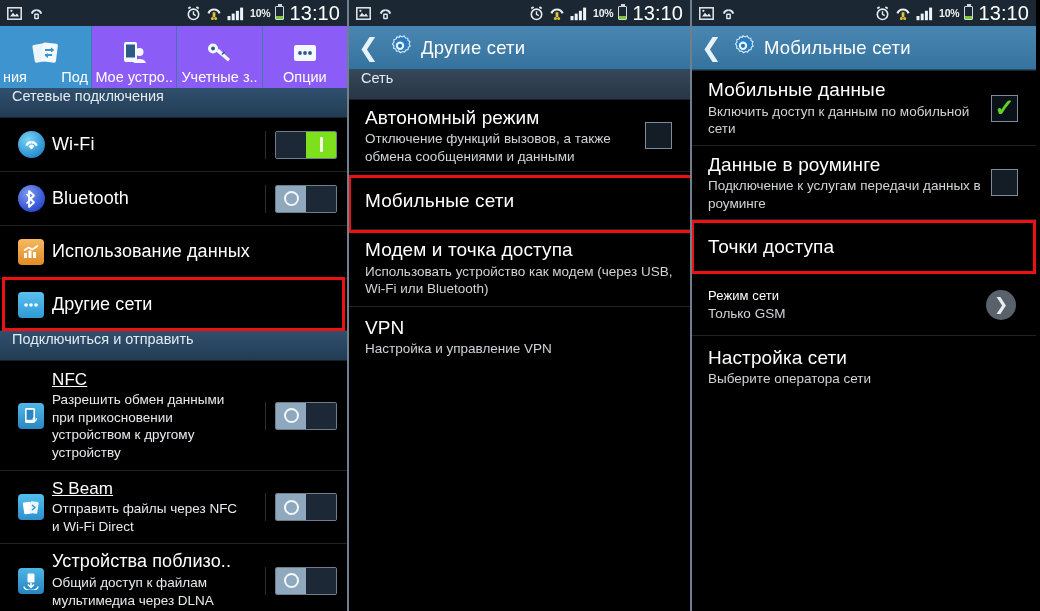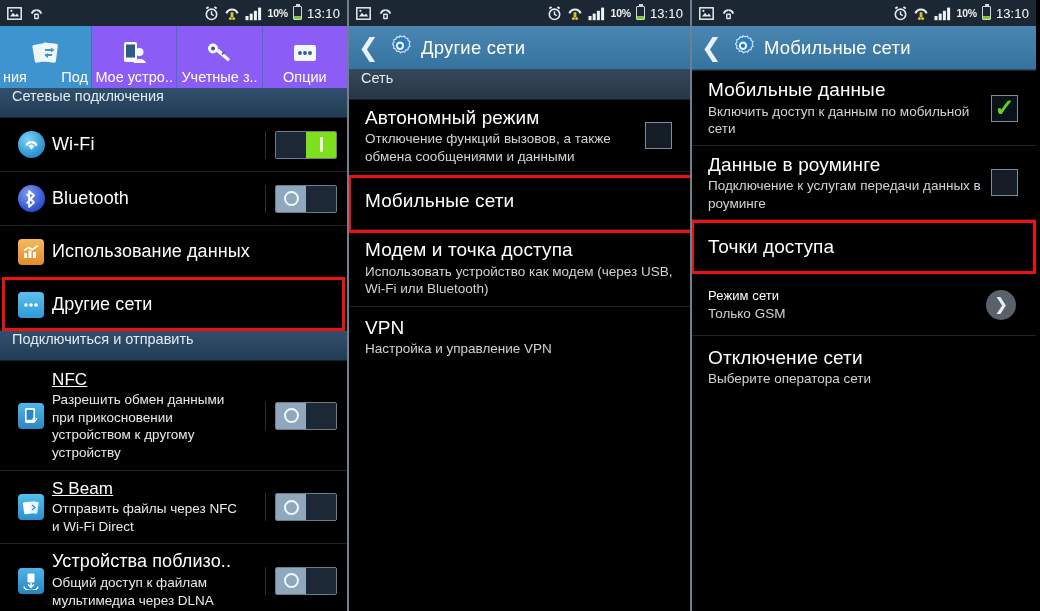--- a/index.html
+++ b/index.html
@@ -18,21 +18,21 @@
   
   .statusbar {
     height: 26px; background: #1b2733;
     display: flex; align-items: center; padding: 0 7px;
     color: #fff; position: relative; text-align: center;
   }
   .sb-left { display: flex; align-items: center; gap: 7px; }
   .sb-right { margin-left: auto; display: flex; align-items: center; gap: 5px; }
   .sb-ico { display: block; }
   .sb-batt-pct { font-size: 10.5px; font-weight: bold; color: #f0f0f0; letter-spacing: -0.2px; }
-  .sb-clock { font-size: 13px; color: #fff; letter-spacing: 0.1px; }
+  .sb-clock { font-size: 20px; color: #fff; letter-spacing: 0.1px; }
   .battery {
     width: 9px; height: 14px; border: 1.4px solid #cfd6dc; border-radius: 1px;
     position: relative; display: flex; align-items: flex-end;
   }
   .battery:before {
     content: ""; position: absolute; top: -3.4px; left: 2px;
     width: 4px; height: 2px; background: #cfd6dc;
   }
   .battery i { display: block; width: 100%; height: 22%; background: #7ec832; }
 
@@ -573,21 +573,21 @@
         <span class="row-title" style="font-size:13px">Режим сети</span>
         <span class="row-sub" style="display:block">Только GSM</span>
       </span>
       <span class="row-ctl" style="padding-right:10px">
         <span class="chev-btn">❯</span>
       </span>
     </div>
 
     <div class="row" style="height:62px;border-bottom:none">
       <span class="row-txt" style="padding-left:6px">
-        <span class="row-title" style="font-size:19px">Отключение сети</span>
+        <span class="row-title" style="font-size:19px">Настройка сети</span>
         <span class="row-sub" style="display:block">Выберите оператора сети</span>
       </span>
     </div>
 
     <div class="redbox" style="left:-1px; top:220px; width:345px; height:54px;"></div>
   </div>
 
 </div>
 
 </body></html>

